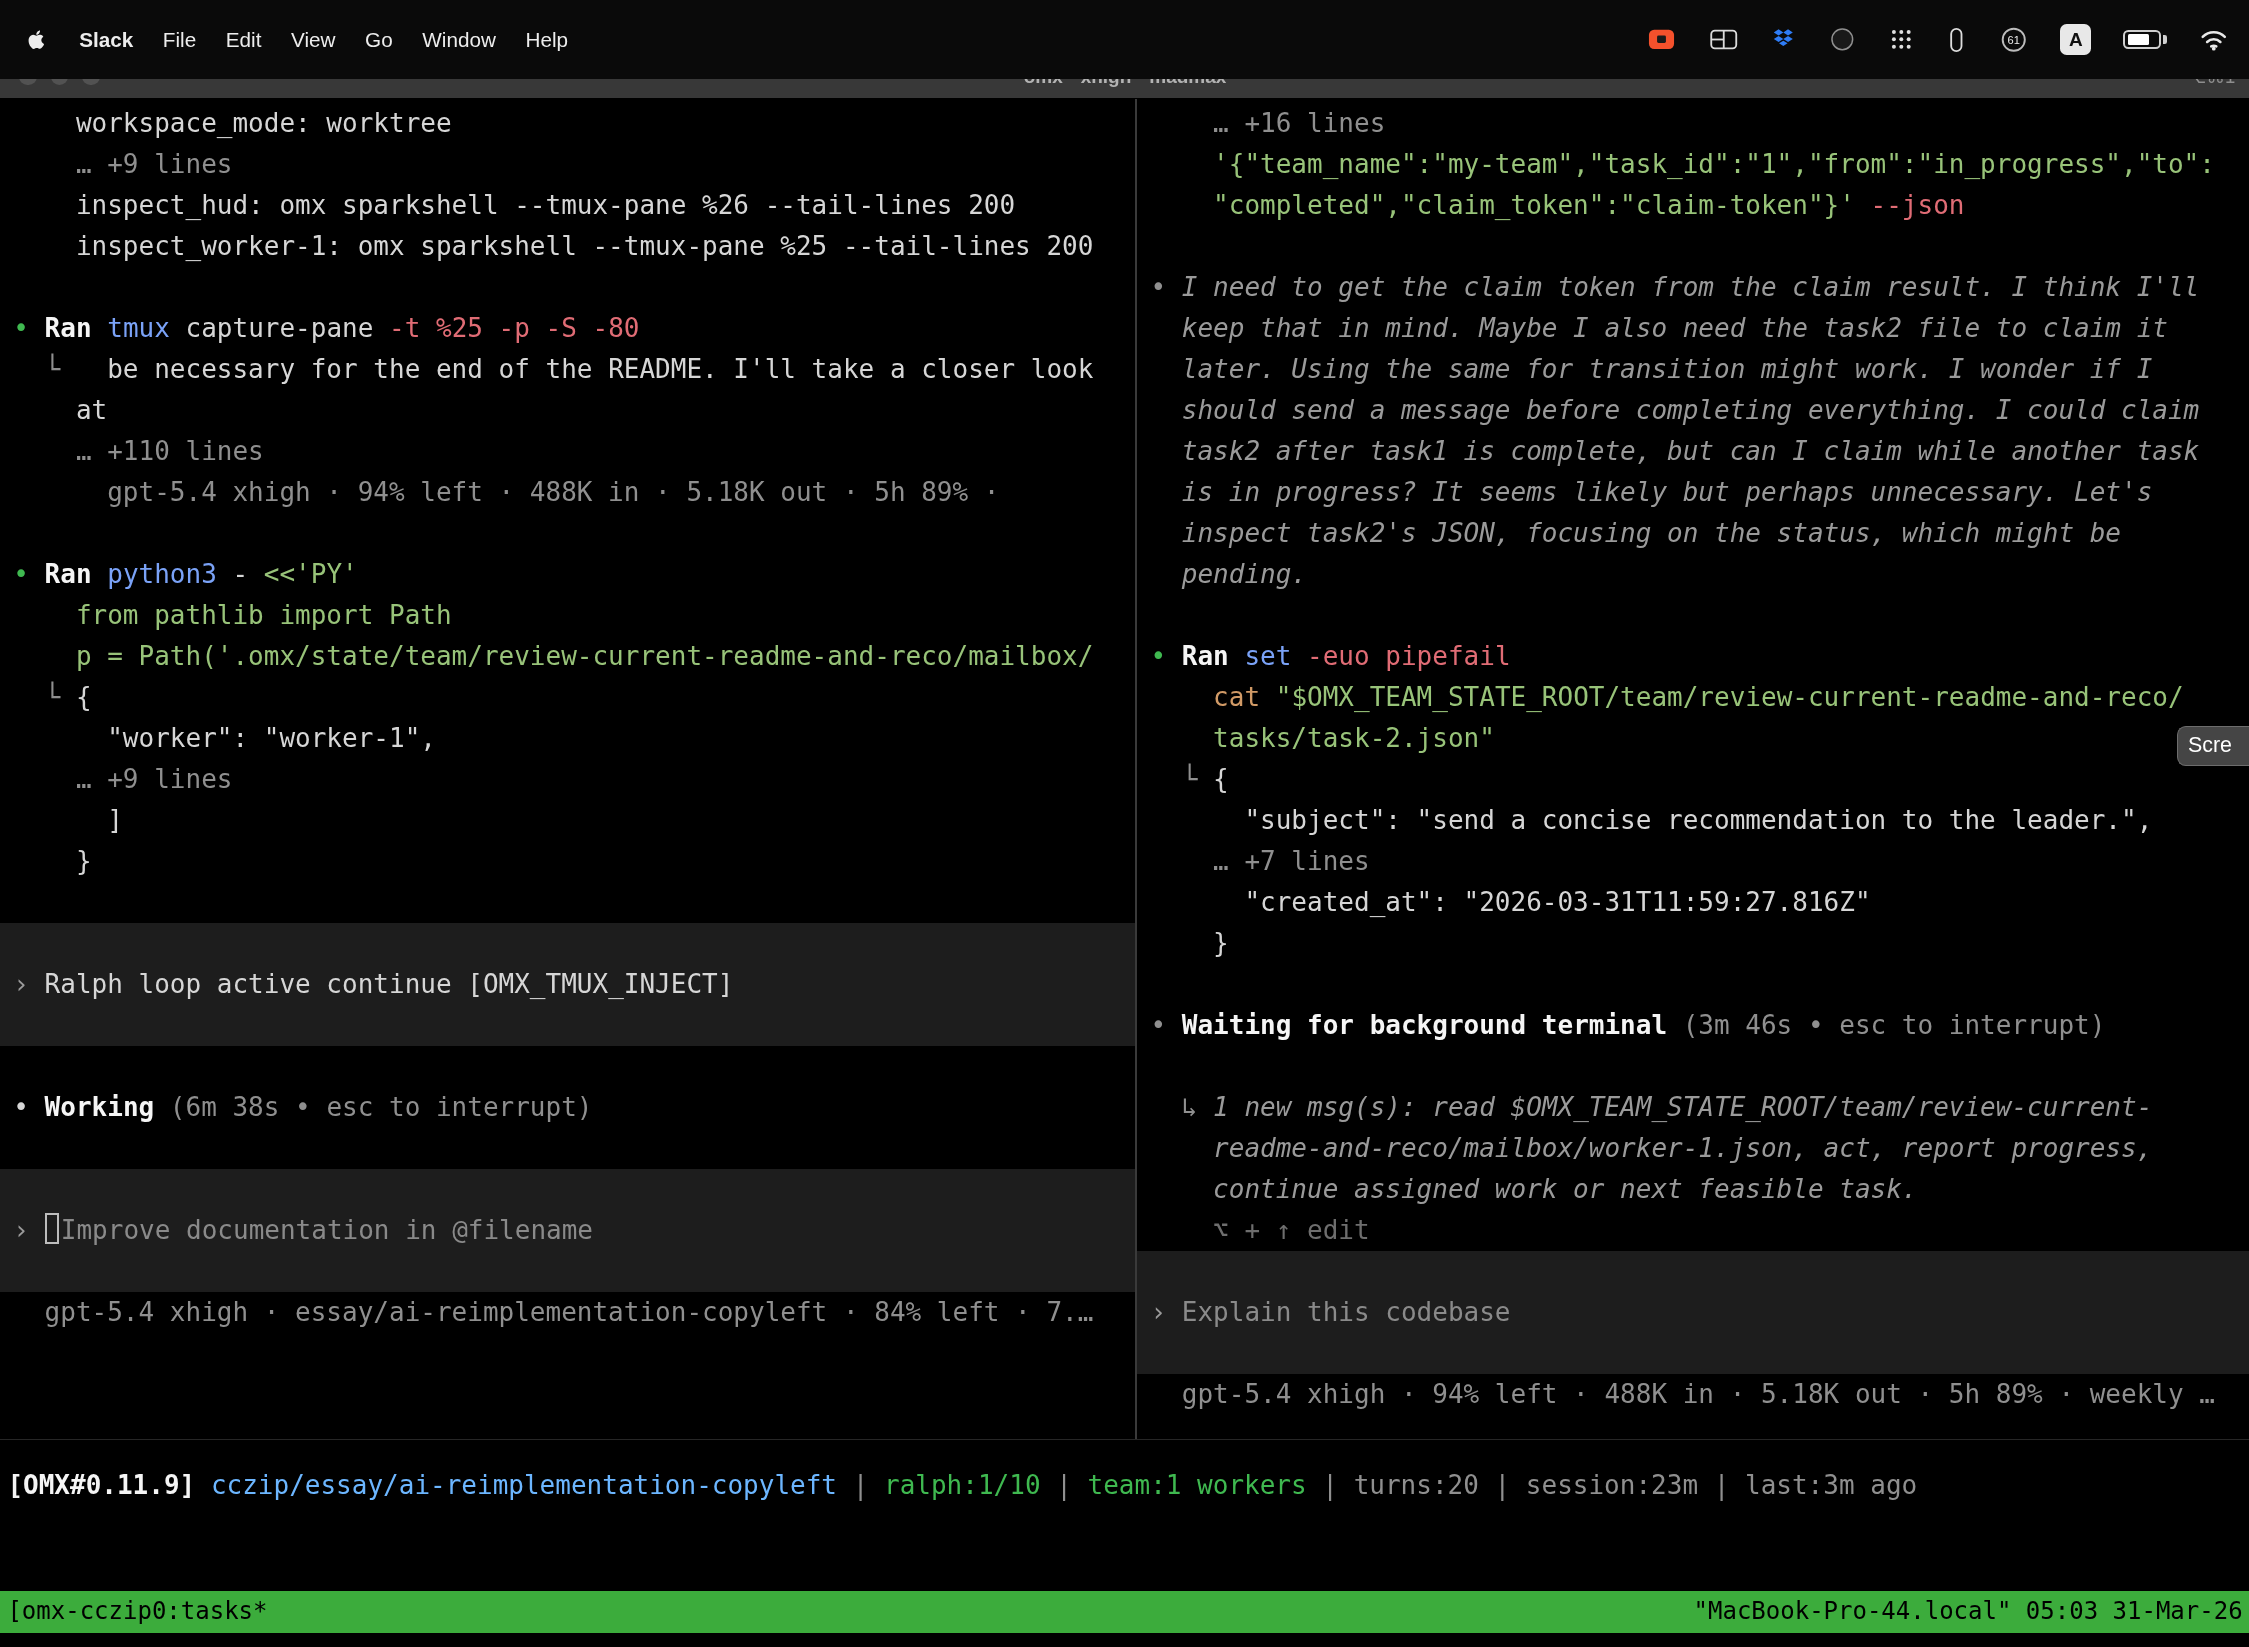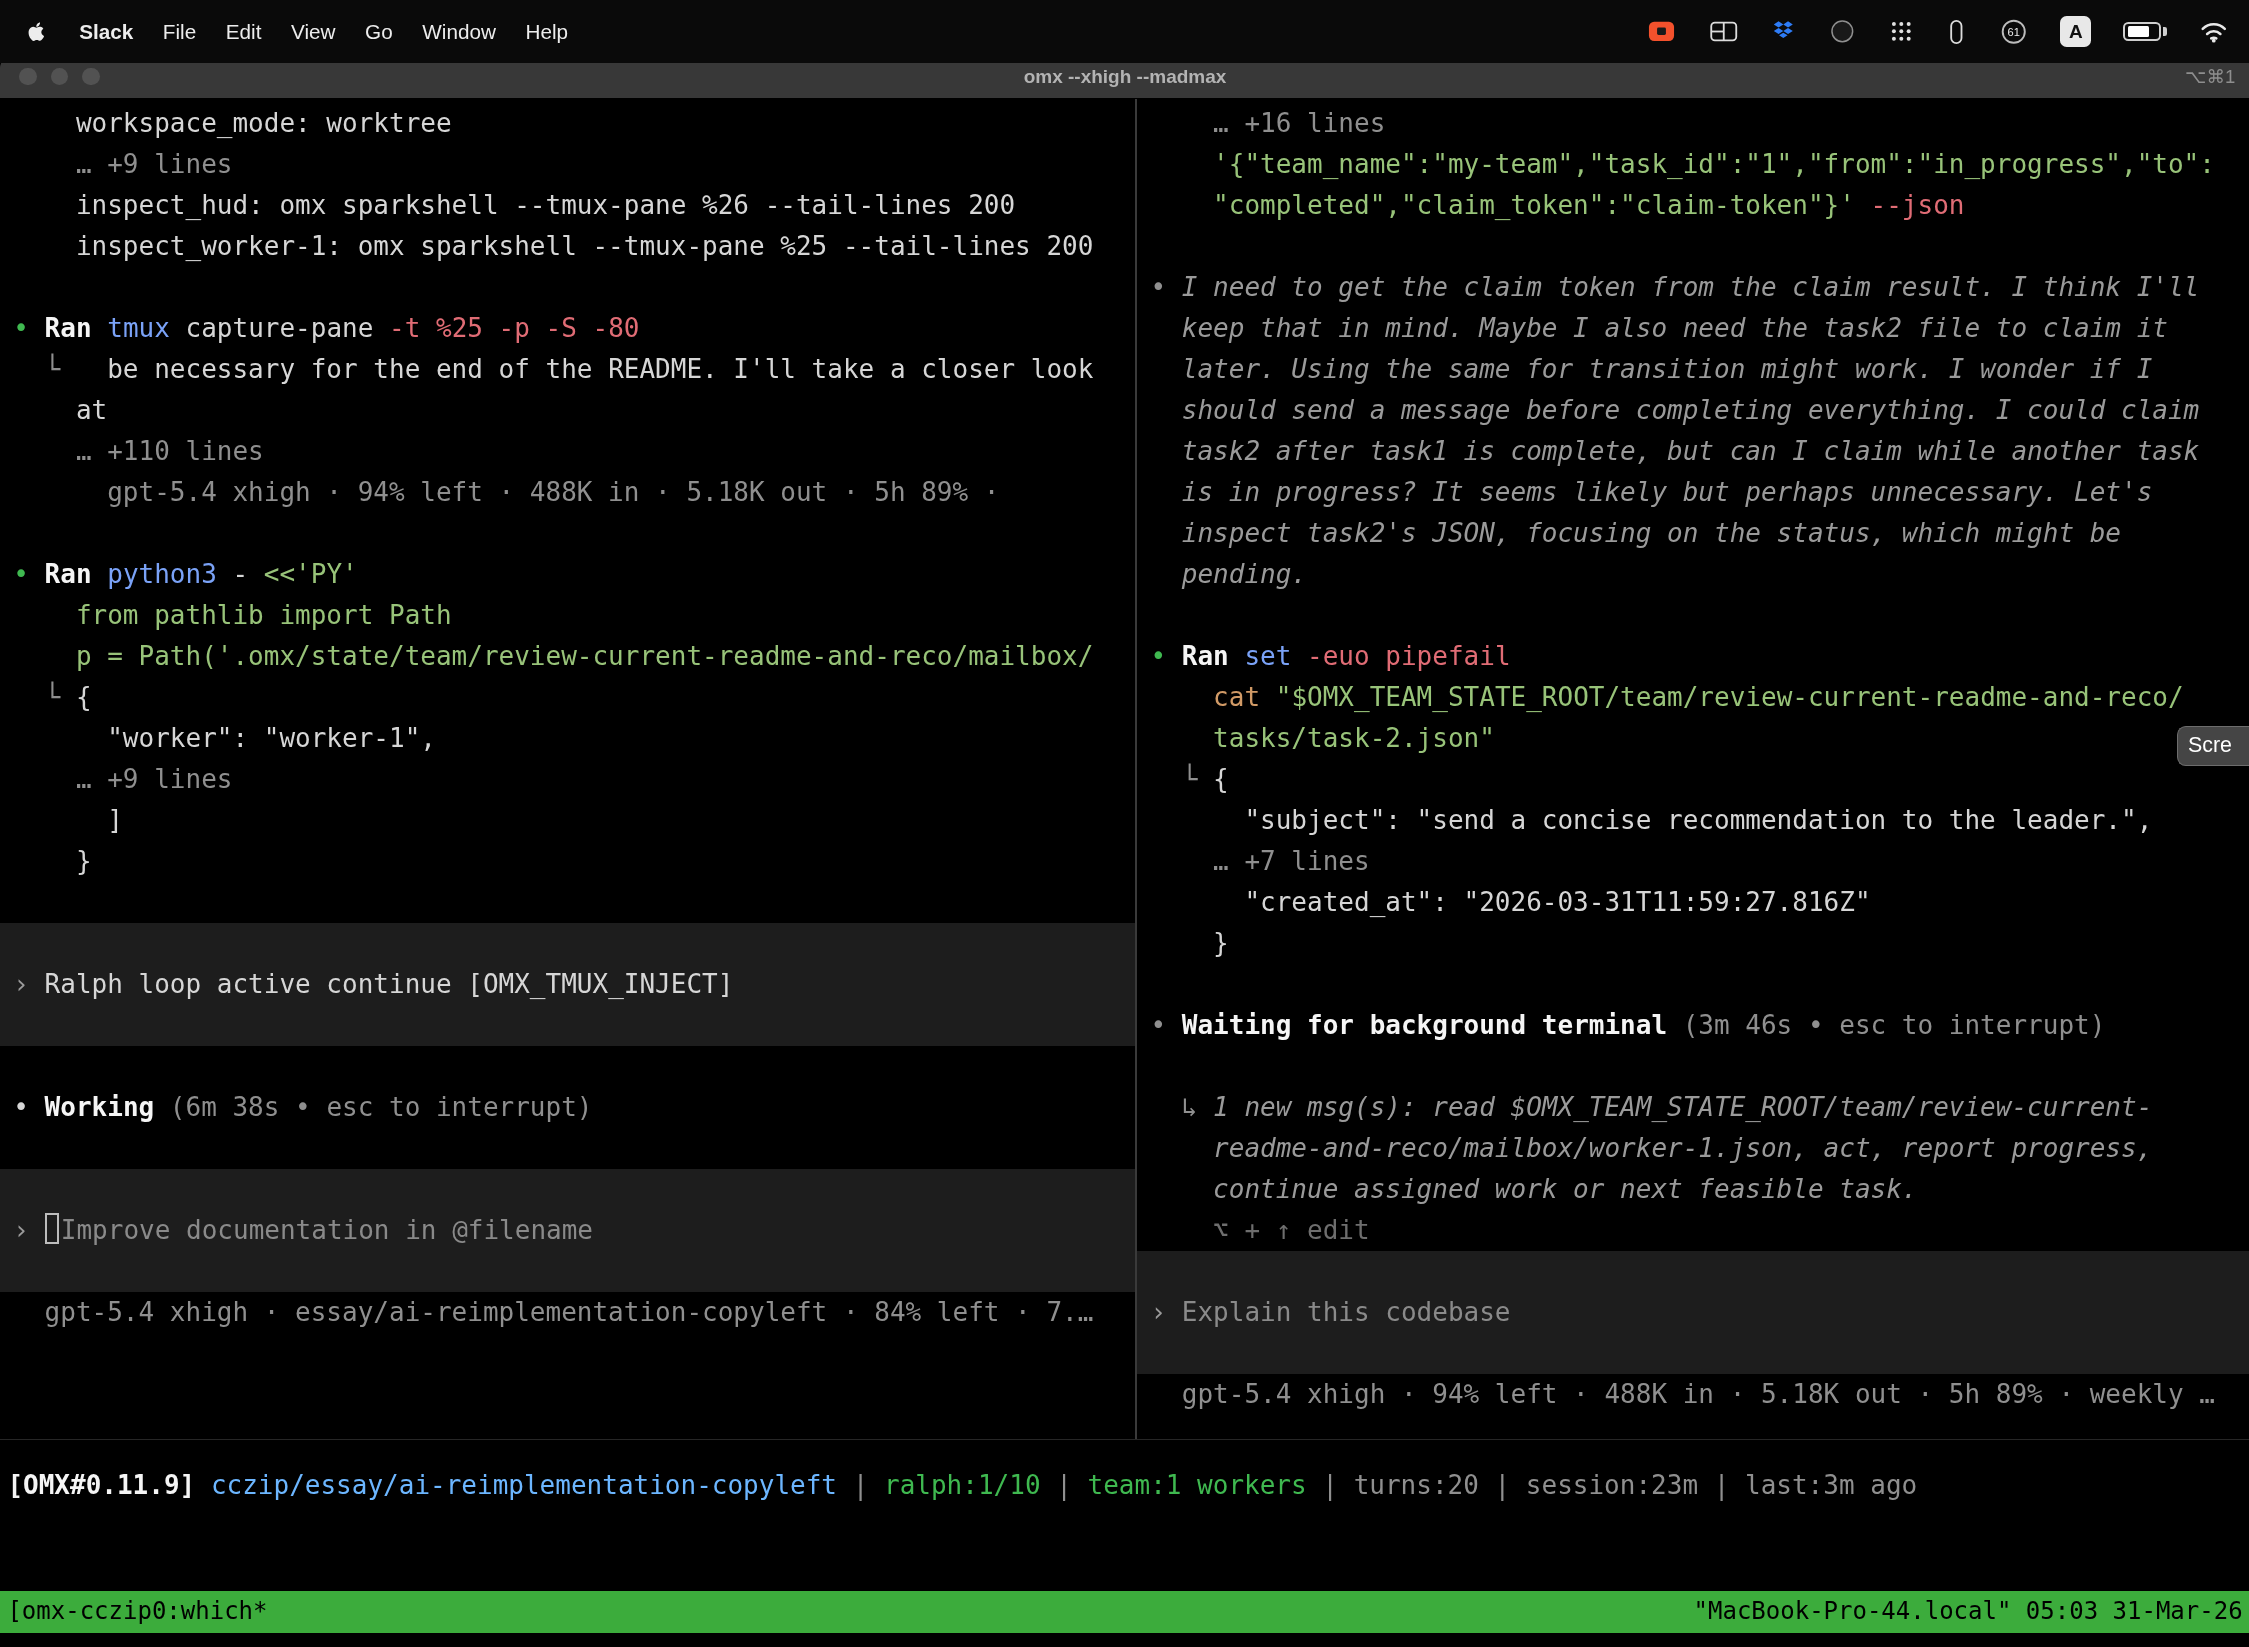--- a/index.html
+++ b/index.html
@@ -1,21 +1,21 @@
 <!DOCTYPE html>
 <html style="font-size:11.8px"><head>
 <meta charset="utf-8">
 <style>
   html,body{margin:0;padding:0;background:#000;}
   body{width:2250px;height:1648px;overflow:hidden;position:relative;
        font-family:"DejaVu Sans Mono",monospace;}
 
   
   .menubar{position:absolute;top:0;left:0;right:0;height:55px;background:#0a0a0a;
-    display:flex;align-items:center;justify-content:space-between;padding:4px 22px;
+    display:flex;align-items:center;justify-content:space-between;padding:12px 22px;
     font-family:"Liberation Sans",sans-serif;font-size:20.7px;color:#ededed;z-index:40;}
   .mb-left{display:flex;align-items:center;}
   .menu-apple{padding:0 16px 0 4.4px;display:flex;align-items:center;}
   .app-name{font-weight:bold;padding:0 14.8px;}
   .menus{display:flex;}
   .menu-item{padding:0 14.8px;}
   .mb-right{display:flex;align-items:center;gap:32px;}
   .sicon{display:flex;align-items:center;justify-content:center;height:55px;}
   .inputA{width:31px;height:31px;border-radius:6.6px;background:#e8e8e8;color:#111;
     display:flex;align-items:center;justify-content:center;font-weight:bold;font-size:19px;}
@@ -243,21 +243,21 @@
           <div class="line band"><span class="chev">› </span><span class="ph">Explain this codebase</span></div>
           <div class="line band"></div>
           <div class="line"><span class="dim">  gpt-5.4 xhigh · 94% left · 488K in · 5.18K out · 5h 89% · weekly …</span></div>
         </div>
     </div>
 
     <div class="omx-line" id="omx-status"><span class="b">[OMX#0.11.9]</span><span> </span><span class="pathc">cczip/essay/ai-reimplementation-copyleft</span><span class="dim"> | </span><span class="g">ralph:1/10</span><span class="dim"> | </span><span class="g">team:1 workers</span><span class="dim"> | </span><span class="dim">turns:20</span><span class="dim"> | </span><span class="dim">session:23m</span><span class="dim"> | </span><span class="dim">last:3m ago</span></div>
     <div class="spacer"></div>
 
     <div class="tmux-bar">
-      <span>[omx-cczip0:which*</span>
+      <span>[omx-cczip0:tasks*</span>
       <span>"MacBook-Pro-44.local" 05:03 31-Mar-26</span>
     </div>
     <div class="bottom-strip"></div>
   </div>
 </div>
 
 <div class="toast">
   <span>Scre</span>
 </div>
 

